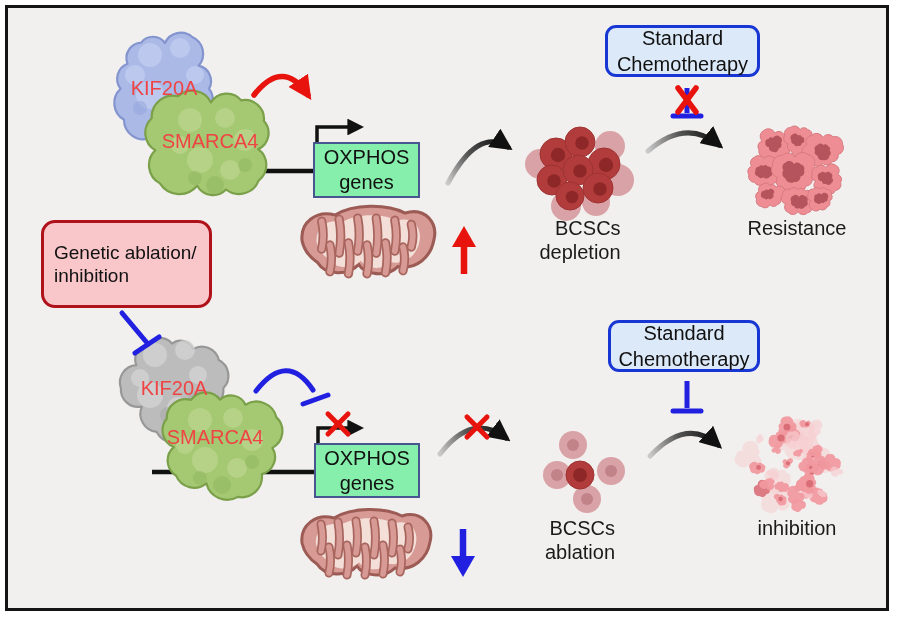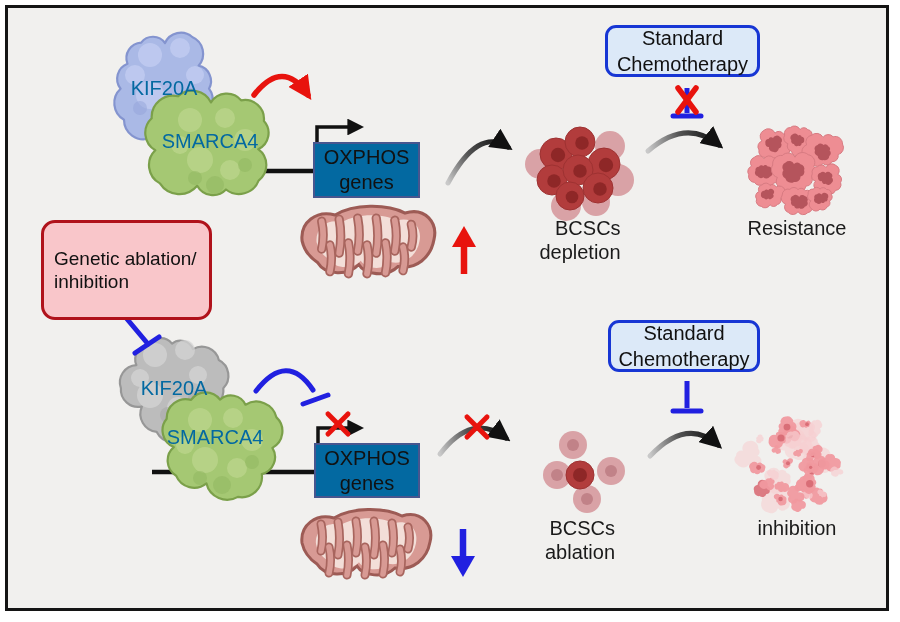--- a/index.html
+++ b/index.html
@@ -3,29 +3,29 @@
 <meta charset="utf-8">
 <style>
   html,body{margin:0;padding:0;}
   body{width:900px;height:622px;position:relative;overflow:hidden;background:#ffffff;
        font-family:"Liberation Sans", sans-serif;}
   .bg{position:absolute;left:5px;top:5px;width:884px;height:606px;background:#f1f0ee;
       border:3px solid #141414;box-sizing:border-box;}
   #art{position:absolute;left:0;top:0;z-index:1;}
   .lbl{position:absolute;z-index:2;color:#1a1a1a;font-size:20px;line-height:24px;
        text-align:right;transform:translateX(-50%);white-space:nowrap;}
-  .blob-lbl{position:absolute;z-index:2;color:#0369a1;font-size:20px;line-height:22px;
+  .blob-lbl{position:absolute;z-index:2;color:#ef4444;font-size:20px;line-height:22px;
        transform:translateX(-50%);white-space:nowrap;}
   .box{position:absolute;z-index:2;box-sizing:border-box;display:flex;flex-direction:column;
        align-items:center;justify-content:center;color:#111;}
-  .oxphos{width:107px;height:56px;background:#0369a1;border:2.5px solid #47568f;
+  .oxphos{width:107px;height:56px;background:#86efac;border:2.5px solid #47568f;
        font-size:20px;line-height:25px;}
   .chemo{width:155px;height:52px;background:#dce9f8;border:3.5px solid #1736d4;
        border-radius:11px;font-size:20px;line-height:26px;}
-  .intervention{width:171px;height:100px;background:#f9c6ca;border:3.5px solid #b0121b;
+  .intervention{width:171px;height:88px;background:#f9c6ca;border:3.5px solid #b0121b;
        border-radius:14px;font-size:19px;line-height:23px;align-items:flex-start;
        padding:4px 10px;}
 </style>
 </head>
 <body>
 
 <div class="bg"></div>
 
 <svg id="art" width="900" height="622" viewBox="0 0 900 622">
   <defs>

